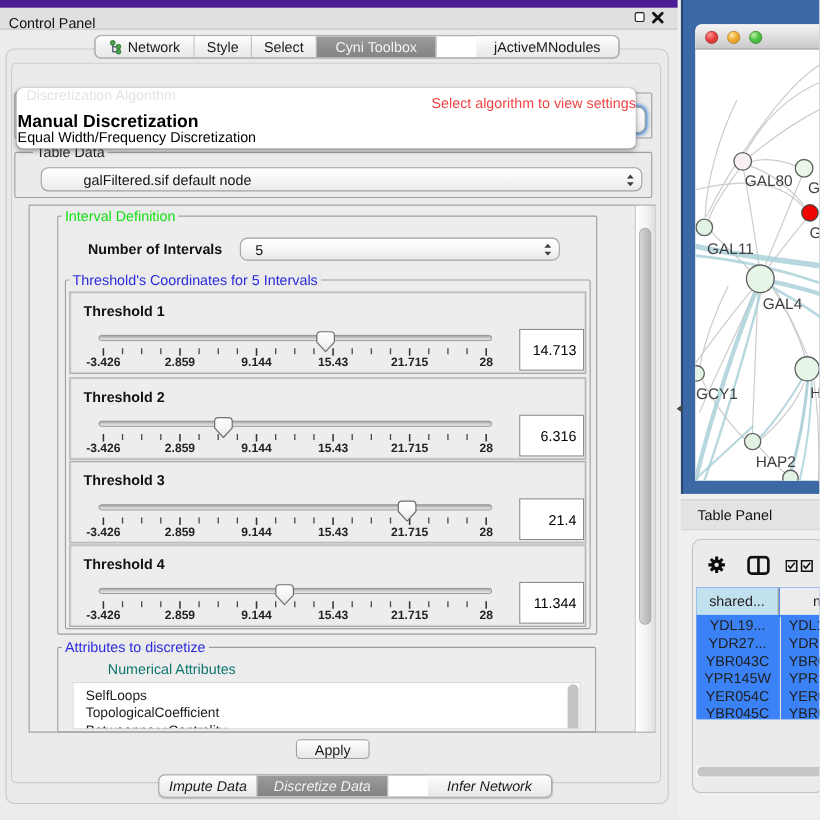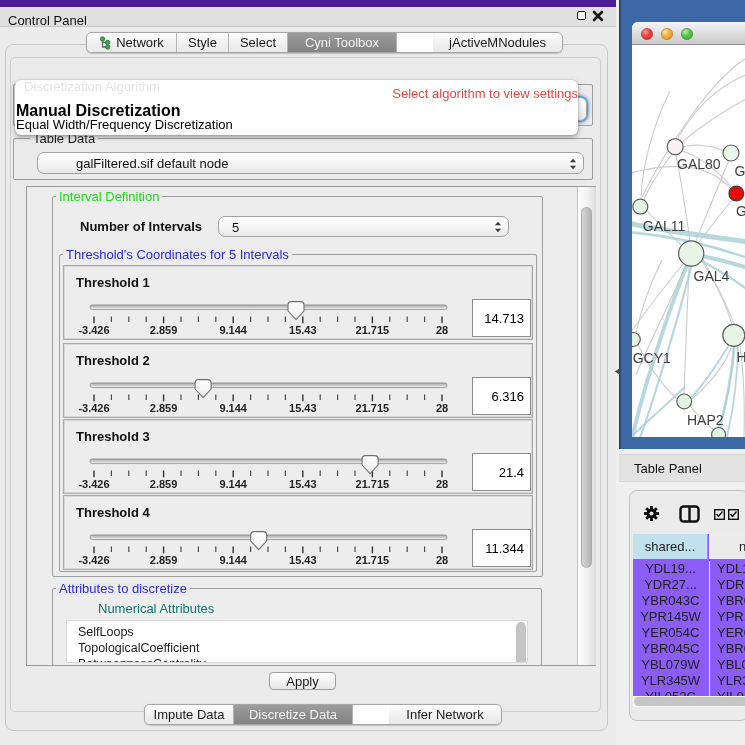--- a/index.html
+++ b/index.html
@@ -359,21 +359,21 @@
 <div class="group" style="left:52px;top:588px;width:490px;height:78px;"></div>
 <div class="glabel" style="left:56px;top:582px;color:#2b2bdb;">Attributes to discretize</div>
 <div class="abs" style="left:58px;top:601px;font-size:13px;font-weight:normal;color:#0f766e;padding-left:40px;">Numerical Attributes</div>
 <div class="abs" style="left:66px;top:620px;width:462px;height:43px;background:#fff;border:1px solid #dadada;overflow:hidden;">
   <div style="position:absolute;left:11px;top:3px;font-size:12.5px;color:#1c1c1c;line-height:16px;">SelfLoops<br>TopologicalCoefficient<br>BetweennessCentrality</div>
   <div style="position:absolute;right:1px;top:1px;width:10px;height:60px;background:#c5c5c5;border-radius:5px;"></div>
 </div>
 
 <div class="abs" style="left:269px;top:672px;width:67px;height:18px;border:1px solid #9f9f9f;border-radius:4px;background:linear-gradient(#ffffff,#f2f2f2 55%,#e6e6e6);text-align:center;font-size:13px;color:#1a1a1a;line-height:17px;">Apply</div>
 
-<div class="tabbar" style="left:144px;top:704px;">
+<div class="tabbar" style="left:144px;top:704px;font-style:italic;">
   <div class="tab" style="width:89px;">Impute Data</div>
   <div class="tab sel" style="width:119px;">Discretize Data</div>
   <div class="tab" style="width:112px;">Infer Network</div>
 </div>
 
 <div class="tabbar" style="left:86px;top:32px;">
   <div class="tab" style="width:90px;"><svg width="13" height="14" viewBox="0 0 13 14" style="margin-right:4px;">
         <path d="M 3.5,4 L 3.5,11.5 M 3.5,6.5 L 8,6.5 M 3.5,11 L 8,11" stroke="#5a6678" stroke-width="1.3" fill="none"></path>
         <g fill="#44a049" stroke="#2d7a33" stroke-width="0.8">
           <circle cx="3.5" cy="3" r="2.2"></circle>
@@ -421,21 +421,21 @@
 </svg>
 <svg class="abs" style="left:714px;top:509px;" width="26" height="11" viewBox="0 0 26 11">
   <g fill="none" stroke="#111" stroke-width="1.4">
     <rect x="0.7" y="0.7" width="9.6" height="9.6"></rect>
     <path d="M 2.5,5 L 4.5,7.5 L 8.5,2.5"></path>
     <rect x="14.7" y="0.7" width="9.6" height="9.6"></rect>
     <path d="M 16.5,5 L 18.5,7.5 L 22.5,2.5"></path>
   </g>
 </svg>
 
-<div class="abs" style="left:633px;top:534px;width:112px;height:172px;background:#8b5cf6;overflow:hidden;">
+<div class="abs" style="left:633px;top:534px;width:112px;height:120px;background:#3b82f6;overflow:hidden;">
   <div class="abs" style="left:0;top:0;width:75px;height:25px;background:#c2e1ee;border-right:1px solid #9a9a9a;text-align:center;font-size:13px;color:#222;line-height:25px;">shared...</div>
   <div class="abs" style="left:76px;top:0;width:60px;height:25px;background:#ececec;font-size:13px;color:#222;line-height:25px;padding-left:30px;">n</div>
   <div class="abs" style="left:0;top:27px;width:75px;text-align:center;font-size:13px;color:#1e1e1e;line-height:16px;">YDL19...<br>YDR27...<br>YBR043C<br>YPR145W<br>YER054C<br>YBR045C<br>YBL079W<br>YLR345W<br>YIL052C</div>
   <div class="abs" style="left:76px;top:27px;width:40px;border-left:1px solid #e0e0e0;padding-left:7px;font-size:13px;color:#1e1e1e;line-height:16px;">YDL1<br>YDR2<br>YBR0<br>YPR1<br>YER0<br>YBR0<br>YBL0<br>YLR3<br>YIL0</div>
 </div>
 <div class="abs" style="left:633px;top:696px;width:112px;height:11px;background:#f4f4f4;">
   <div class="abs" style="left:1px;top:1px;width:115px;height:9px;background:#c6c6c6;border-radius:4.5px;"></div>
 </div>
 
 </body></html>

